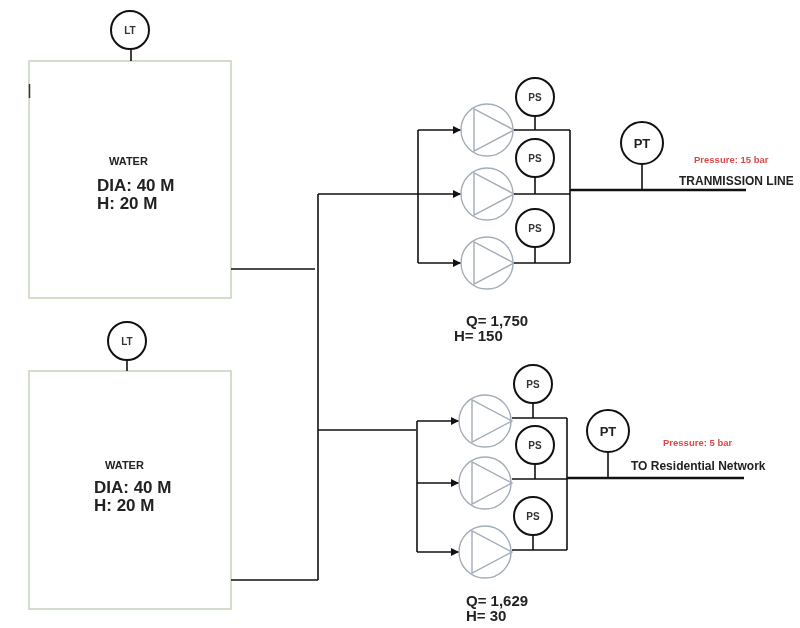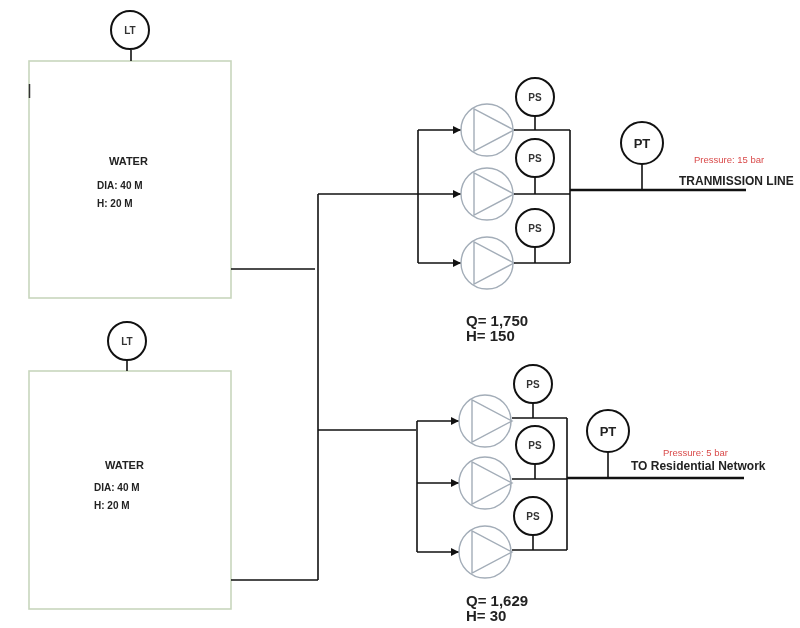--- a/index.html
+++ b/index.html
@@ -7,24 +7,24 @@
          font-family: "Liberation Sans", "DejaVu Sans", sans-serif; }
   svg { position: absolute; left: 0; top: 0; }
   .pipe { stroke: #111; stroke-width: 1.6; fill: none; }
   .pipe-thick { stroke: #111; stroke-width: 2.4; fill: none; }
   .inst { stroke: #111; stroke-width: 2; fill: #fff; }
   .pump { stroke: #a3adb8; stroke-width: 1.4; fill: #fff; }
   .pump-tri { stroke: #a3adb8; stroke-width: 1.4; fill: none; }
   .tank { stroke: #c8d6bd; stroke-width: 1.6; fill: #fff; }
   .lbl { position: absolute; color: #222; font-weight: bold; white-space: nowrap; text-align: center; }
   .tank-title { font-size: 11px; }
-  .tank-dim { font-size: 10px; line-height: 18px; }
+  .tank-dim { font-size: 17px; line-height: 18px; }
   .inst-txt { font-size: 10px; font-weight: bold; fill: #333; font-family: "Liberation Sans", sans-serif; }
   .inst-big { font-size: 13px; font-weight: bold; fill: #222; font-family: "Liberation Sans", sans-serif; }
-  .pressure { color: #d94a4a; font-size: 9.5px; font-weight: normal; }
+  .pressure { color: #d94a4a; font-size: 9.5px; font-weight: bold; }
   .line-name { font-size: 12px; }
   .qh { font-size: 15px; line-height: 15px; }
 </style>
 </head>
 <body>
 
 <svg width="800" height="628" viewBox="0 0 800 628">
   <defs>
     <marker id="arr" markerWidth="6" markerHeight="6" refX="5" refY="3" orient="auto">
       <path d="M0,0.5 L5,3 L0,5.5 Z" fill="#111"></path>
@@ -159,18 +159,18 @@
 <div class="lbl tank-dim" style="left:97px;top:177px;">DIA: 40 M</div>
 <div class="lbl tank-dim" style="left:97px;top:195px;">H: 20 M</div>
 
 <div class="lbl tank-title" style="left:105px;top:459px;">WATER</div>
 <div class="lbl tank-dim" style="left:94px;top:479px;">DIA: 40 M</div>
 <div class="lbl tank-dim" style="left:94px;top:497px;">H: 20 M</div>
 
 <div class="lbl pressure" style="left:694px;top:154px;">Pressure: 15 bar</div>
 <div class="lbl line-name" style="left:679px;top:174px;">TRANMISSION LINE</div>
 <div class="lbl qh" style="left:466px;top:313px;">Q= 1,750</div>
-<div class="lbl qh" style="left:466px;top:328px;">H= 150</div>
+<div class="lbl qh" style="left:454px;top:328px;">H= 150</div>
 
-<div class="lbl pressure" style="left:663px;top:447px;">Pressure: 5 bar</div>
+<div class="lbl pressure" style="left:663px;top:437px;">Pressure: 5 bar</div>
 <div class="lbl line-name" style="left:631px;top:459px;">TO Residential Network</div>
 <div class="lbl qh" style="left:466px;top:593px;">Q= 1,629</div>
 <div class="lbl qh" style="left:466px;top:608px;">H= 30</div>
 
 </body></html>

